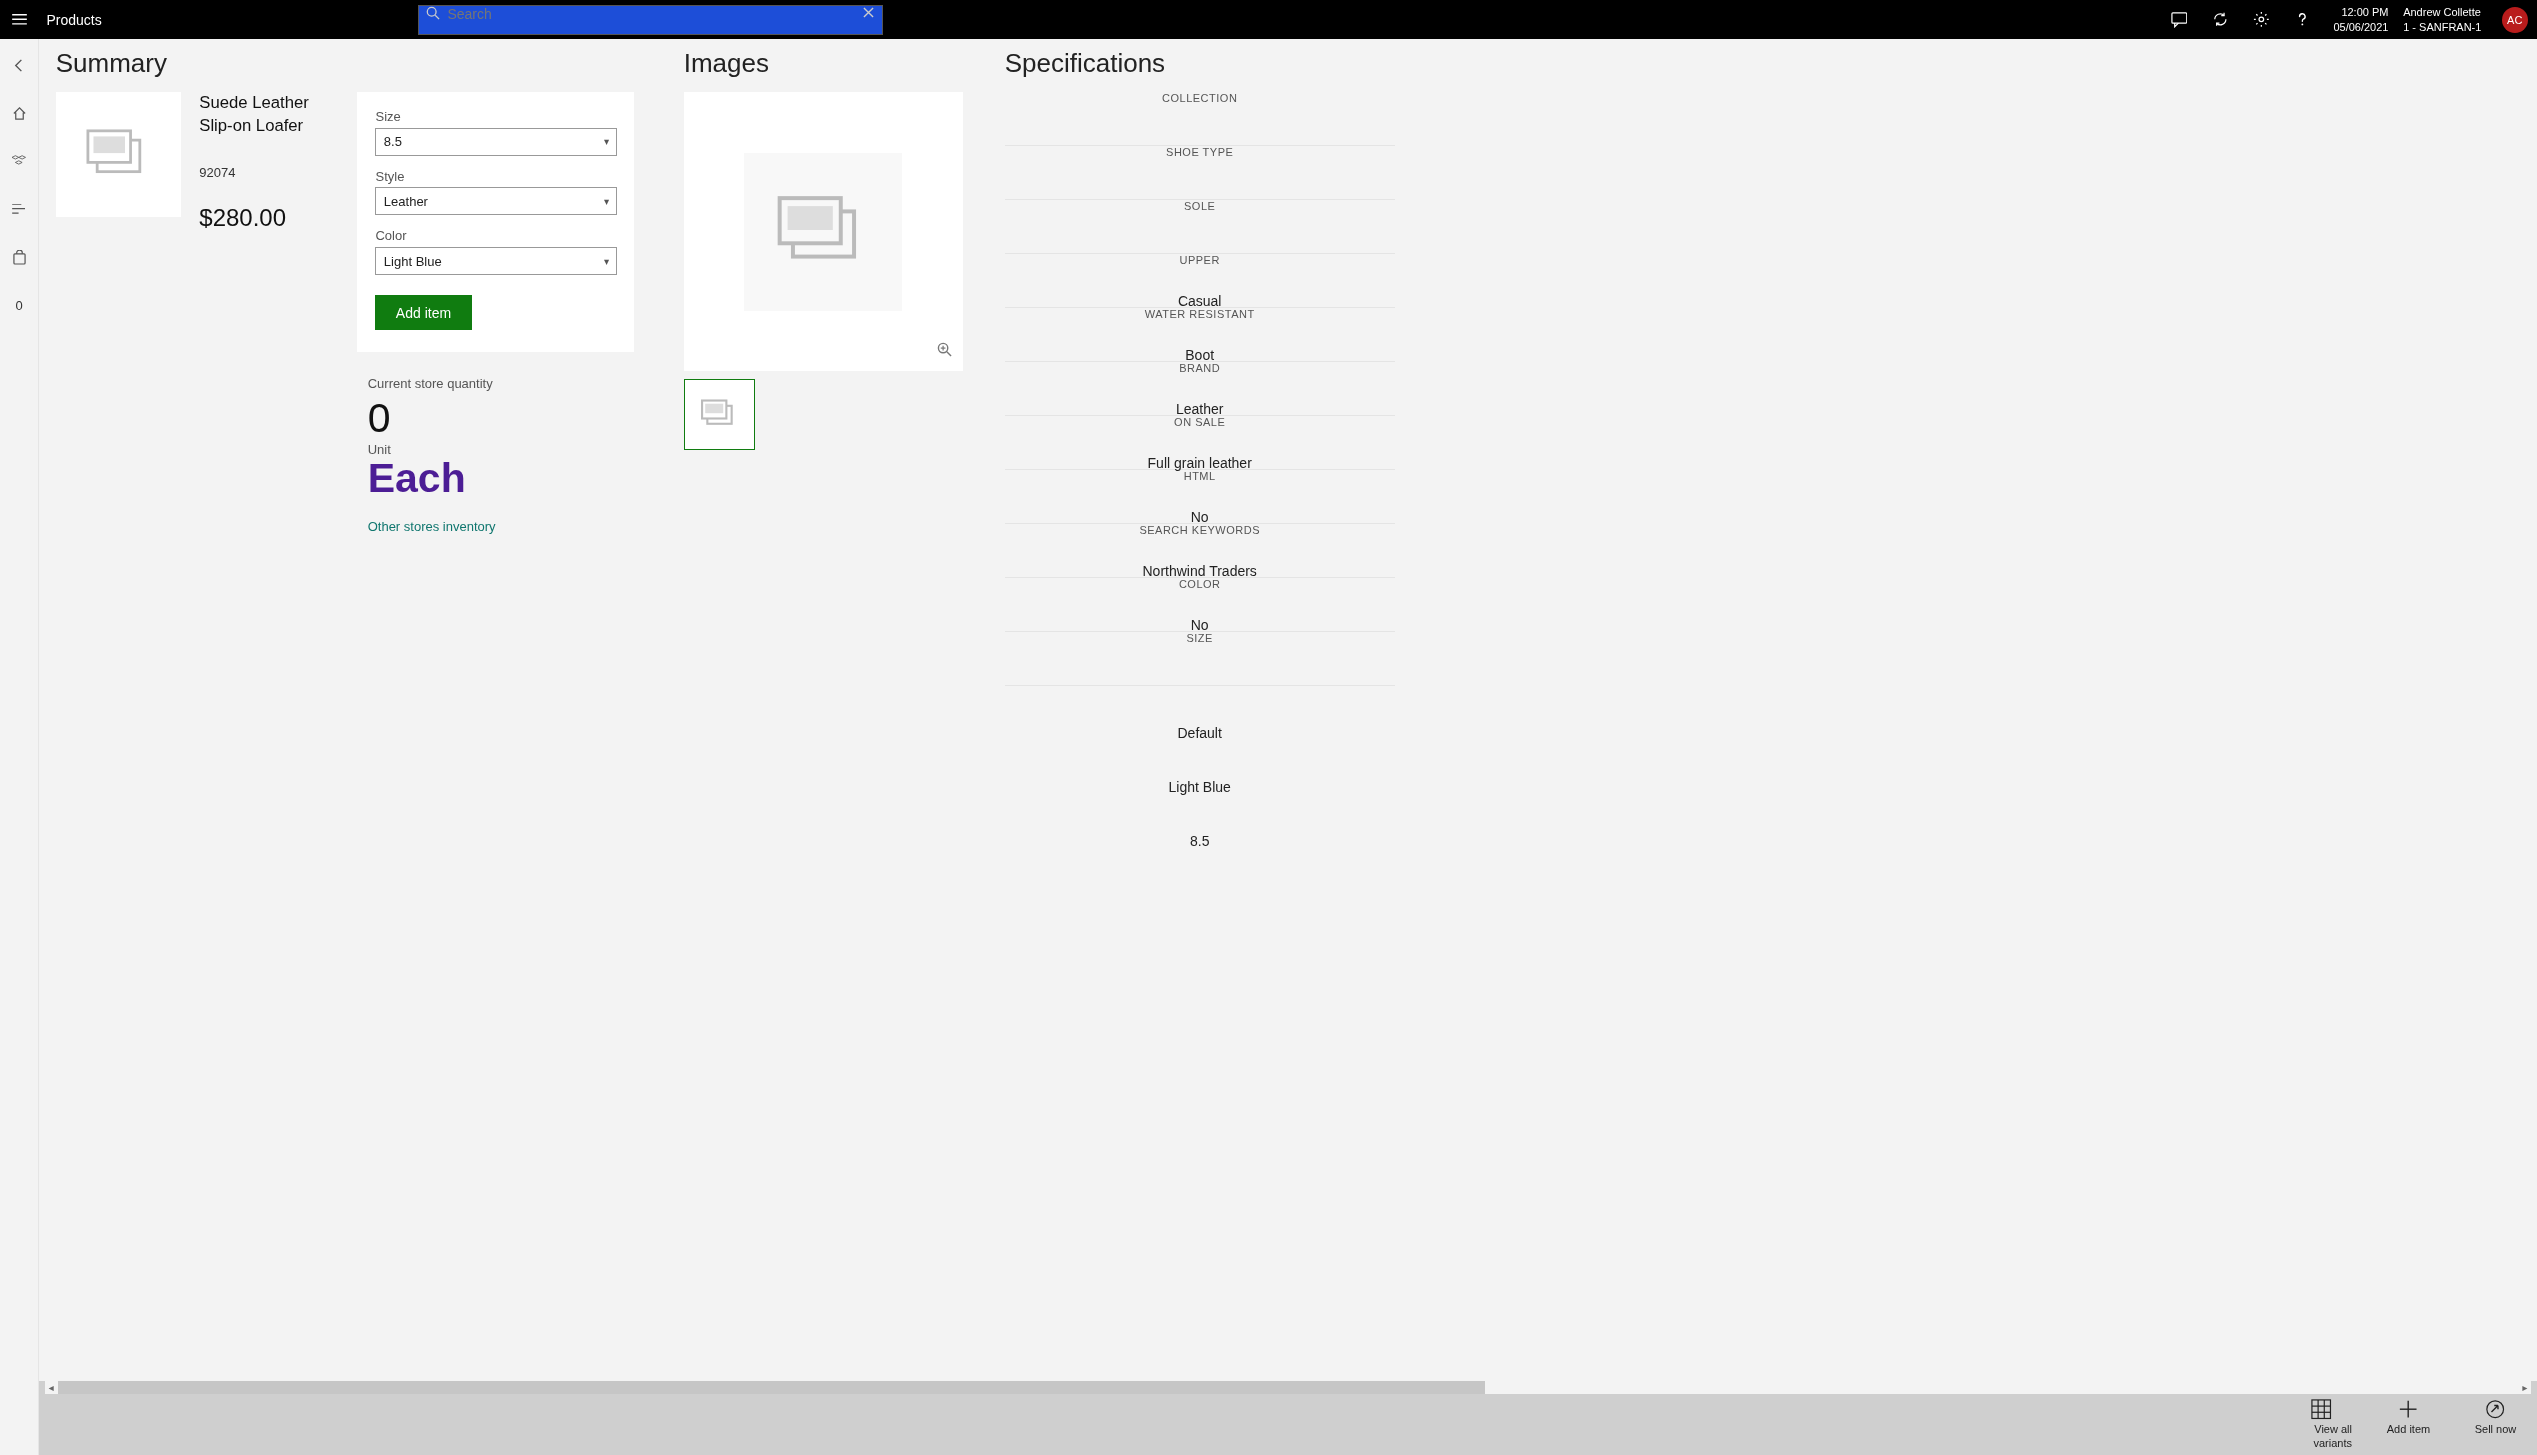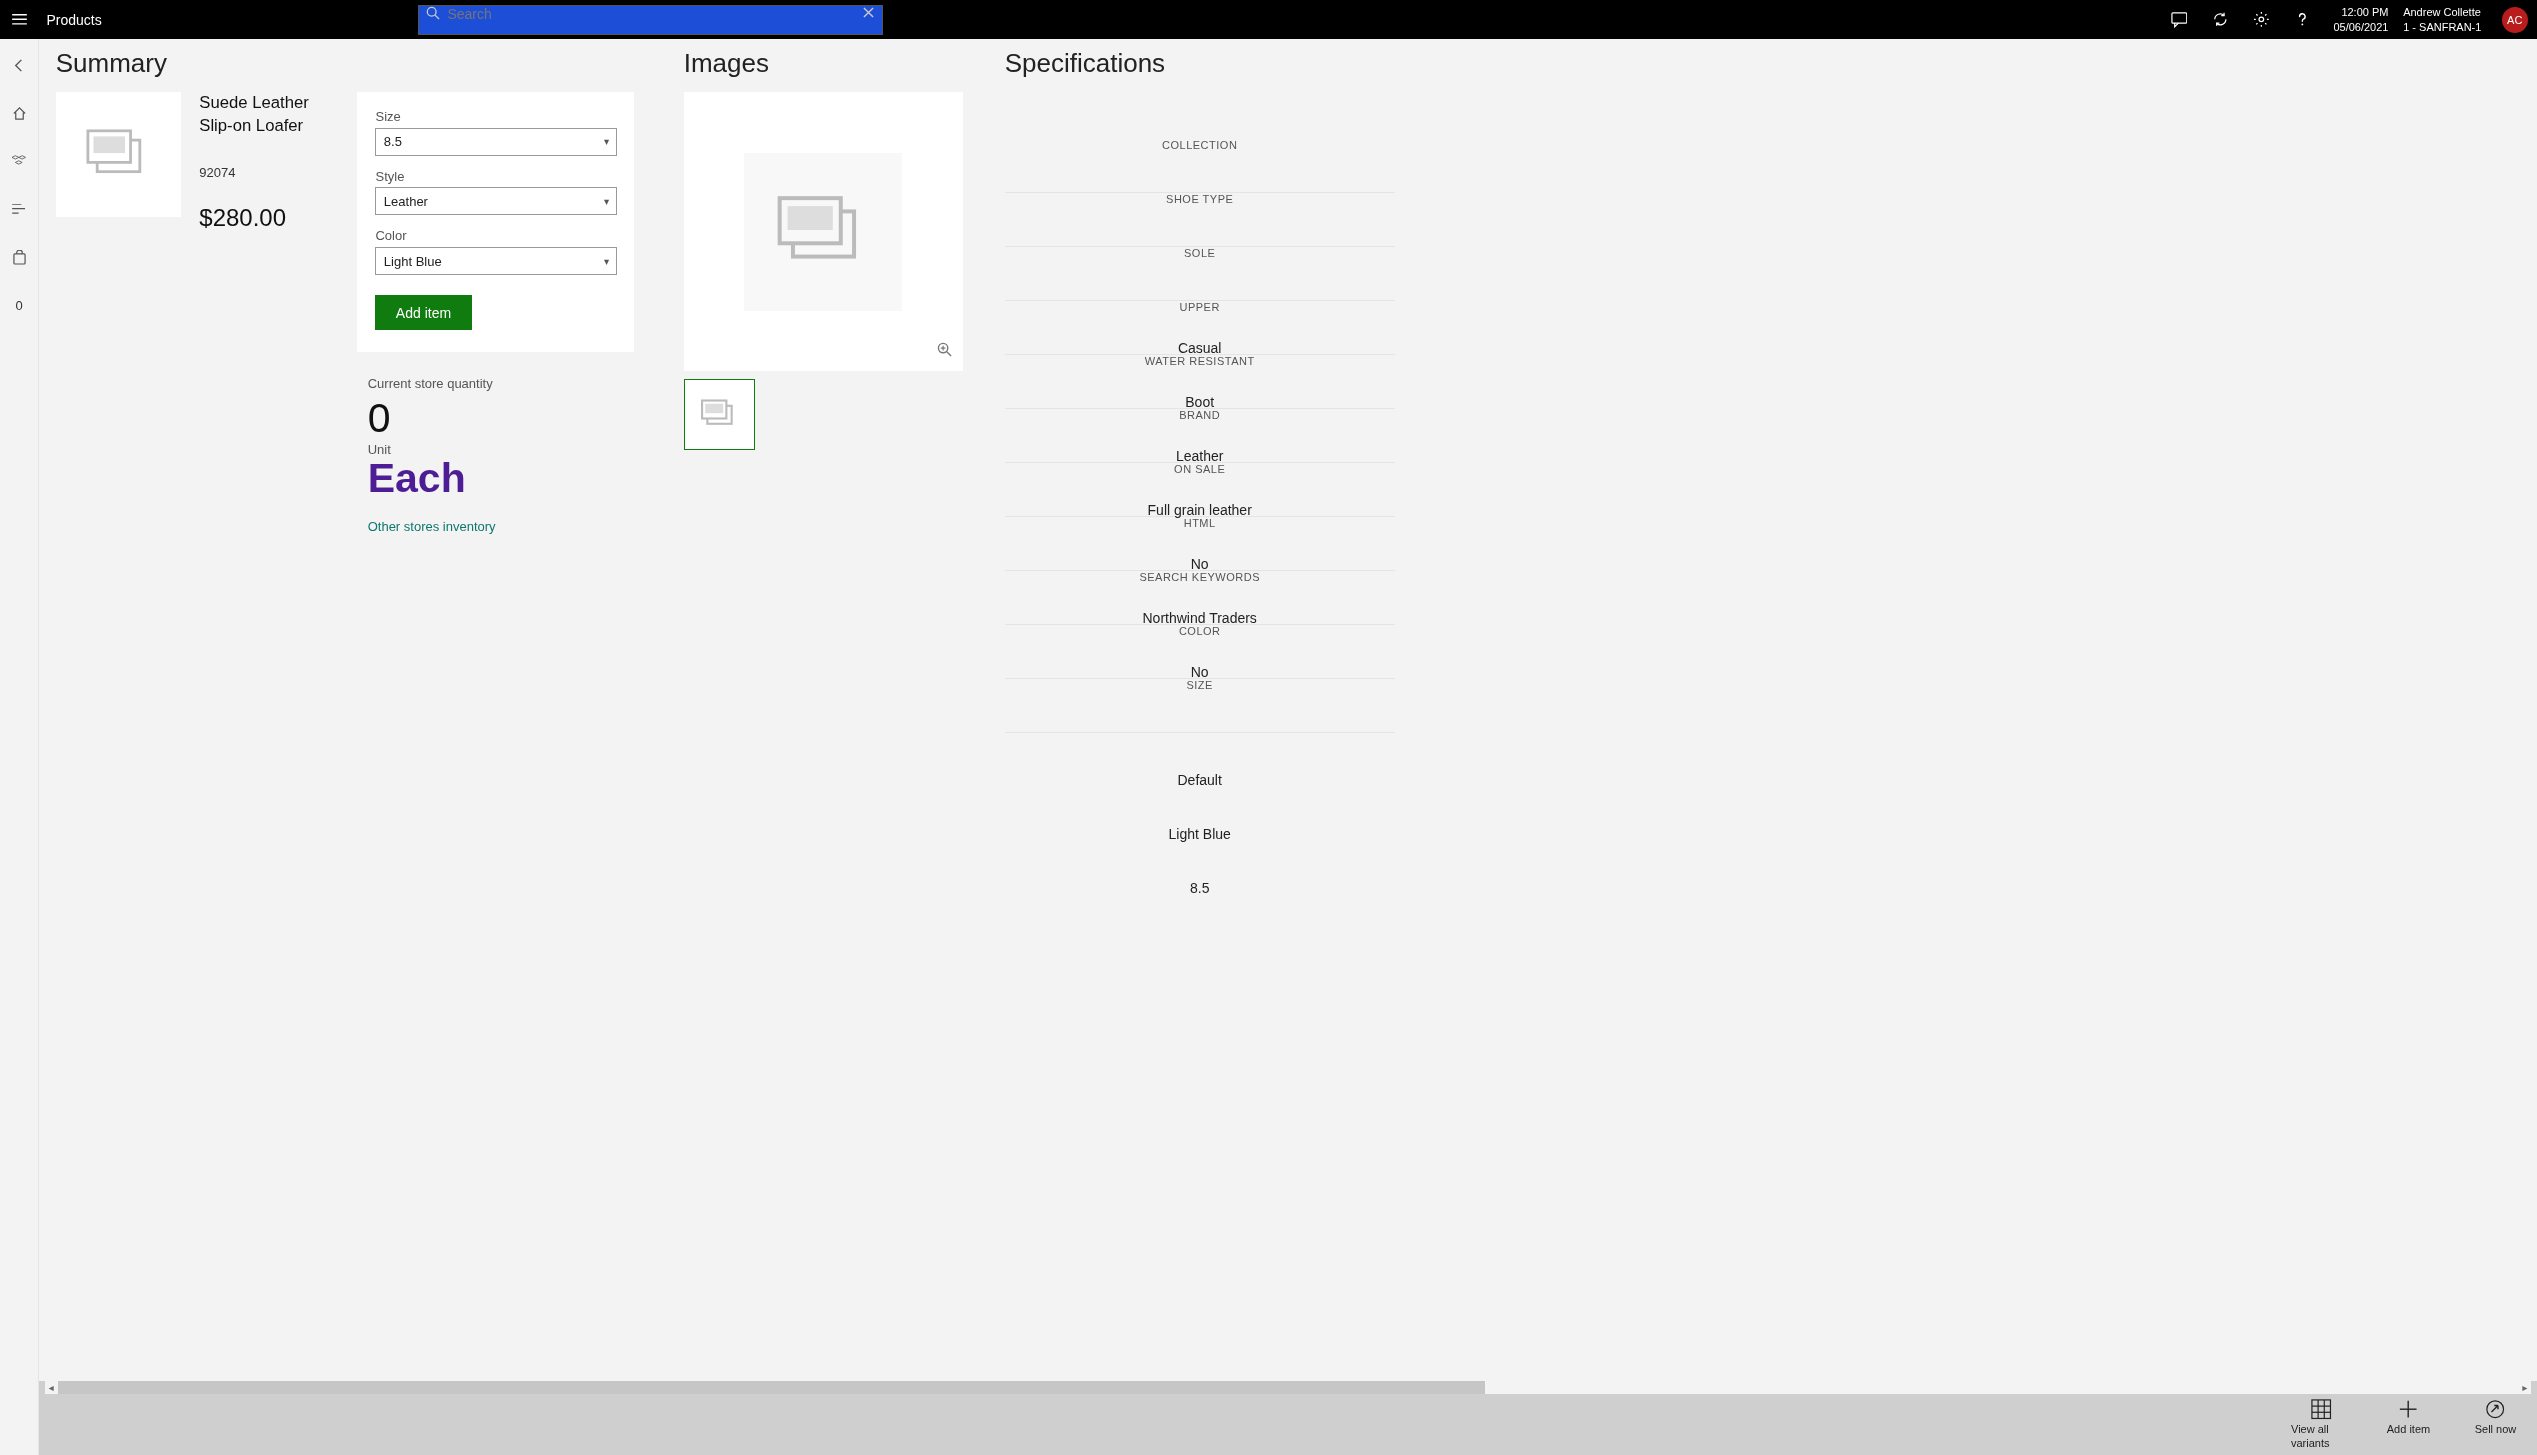--- a/index.html
+++ b/index.html
@@ -174,21 +174,21 @@
   }
   .thumb-row { display: flex; gap: 7.4px; margin-top: 7.4px; }
   .thumb {
     width: 71px; height: 71px; background: #fff;
     border: 1.9px solid #107c10;
     display: flex; align-items: center; justify-content: center;
     cursor: pointer;
   }
 
   
-  .col-specs { flex: 0 0 390px; display: flex; flex-direction: column; gap: 47px; }
+  .col-specs { flex: 0 0 390px; display: flex; flex-direction: column; }
   .spec-row {
     display: flex; align-items: center;
     height: 54px;
     border-bottom: 0.9px solid #e4e4e4;
     flex-direction: column;
   }
   .spec-key   { flex: 0 0 201px; font-size: 11px; letter-spacing: 0.5px; color: #555; text-transform: uppercase; }
   .spec-value { font-size: 14px; color: #222; }
 
   
@@ -209,21 +209,21 @@
     display: flex; align-items: center;
   }
   .bottombar .hsb .arrow { width: 13px; text-align: center; font-size: 8.4px; color: #666; }
   .bottombar .hsb .track { flex: 1; height: 13px; background: #f3f3f3; position: relative; }
   .bottombar .hsb .thumbbar { position: absolute; left: 0; width: 58%; height: 13px; background: #c6c6c6; }
 
   .bottom-actions { display: flex; gap: 26px; margin-top: 13px; }
   .bottom-action {
     display: flex; flex-direction: column; align-items: center;
     cursor: pointer; color: #222; font-size: 11px; line-height: 1.2;
-    width: 61px; text-align: left;
+    width: 61px; text-align: right;
   }
   .bottom-action svg { margin-bottom: 3.7px; }
 
   
   .placeholder-glyph svg { display: block; }
 </style>
 </head>
 <body>
 
 <div class="topbar">

